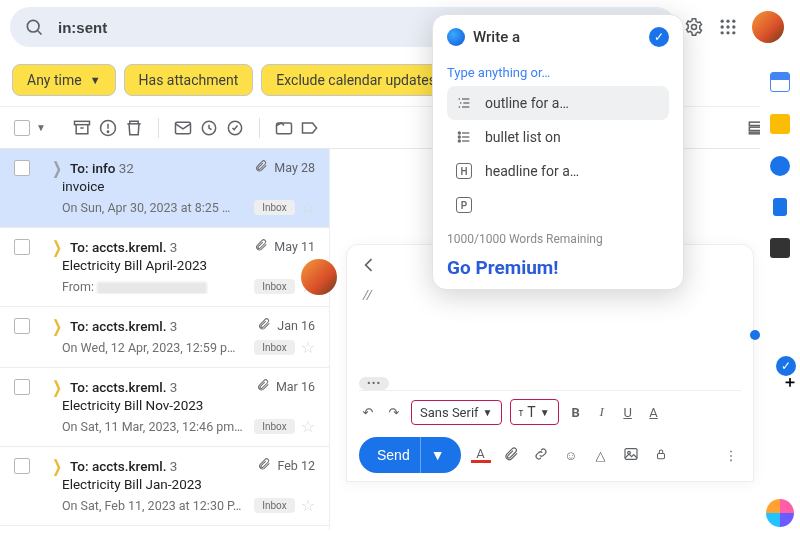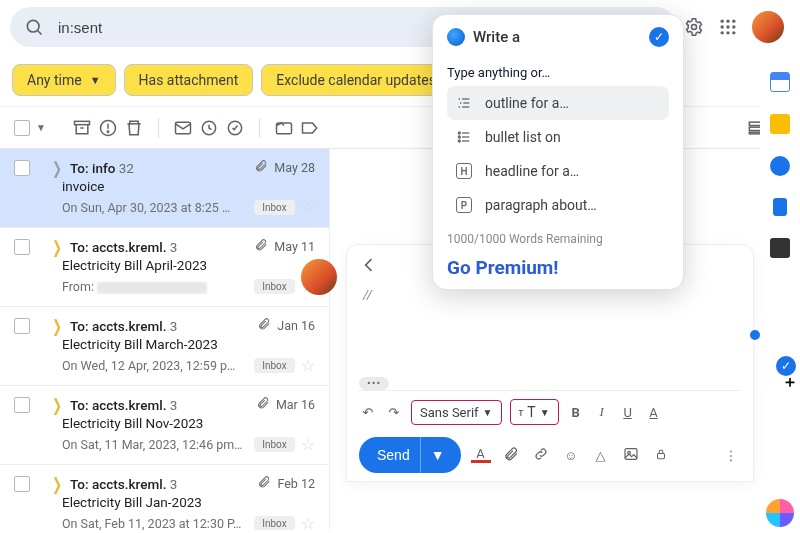--- a/index.html
+++ b/index.html
@@ -1,21 +1,21 @@
 <!DOCTYPE html>
 <html><head>
 <meta charset="utf-8">
 <style>
   * { box-sizing: border-box; margin: 0; padding: 0; }
   body { font-family: 'Google Sans', Roboto, Arial, sans-serif; font-size: 13px; color: #202124; background: #fff; width: 800px; height: 533px; overflow: hidden; position: relative; }
 
   
   .topbar { display: flex; align-items: center; height: 54px; padding: 0 10px; gap: 8px; }
   .search { flex: 1; display: flex; align-items: center; background: #e9eef6; border-radius: 26px; height: 40px; padding: 0 14px; color: #5f6368; gap: 14px; }
-  .search input { flex: 1; border: none; background: transparent; font-size: 15px; outline: none; color: #3c4043; }
+  .search input { flex: 1; border: none; background: transparent; font-size: 15px; outline: none; color: #3c4043; font-weight: bold; }
   .icon { display: inline-flex; align-items: center; justify-content: center; color: #5f6368; }
   .icon svg { width: 20px; height: 20px; }
   .topbar-right { display: flex; align-items: center; gap: 14px; margin-right: 6px; }
   .avatar { width: 32px; height: 32px; border-radius: 50%; background: linear-gradient(135deg,#f59a3a 0%,#d94f2a 60%,#6b3b1b 100%); }
 
   
   .chips { display: flex; gap: 8px; padding: 10px 12px 10px 12px; border-bottom: 1px solid #efefef; }
   .chip { border: 1px solid #c3c7cb; border-radius: 8px; padding: 7px 14px; font-size: 14px; color: #3c4043; background: #fde047; display: flex; align-items: center; gap: 8px; }
 
   
@@ -65,21 +65,21 @@
   .send-row { display:flex; align-items:center; gap:10px; padding-top:8px; }
   .send-btn { background:#1a73e8; color:#fff; border:none; border-radius:22px; padding:0 6px 0 18px; height:36px; display:flex; align-items:center; font-size:14px; font-weight:500; }
   .send-btn .split { border-left:1px solid rgba(255,255,255,0.35); margin-left:10px; padding:0 10px; height:36px; display:flex; align-items:center; }
   .send-row .ic { color:#5f6368; width:20px; text-align:center; }
 
   
   .popup { position:absolute; left:432px; top:14px; width:252px; background:#fff; border:1px solid #e3e3e3; border-radius:14px; box-shadow:0 6px 28px rgba(0,0,0,0.18); padding:12px 14px 10px 14px; z-index:50; }
   .popup-head { display:flex; align-items:center; gap:8px; font-size:15px; font-weight:500; color:#333; }
   .popup-head .logo { width:18px; height:18px; border-radius:50%; background: radial-gradient(circle at 35% 35%, #39a9ff 0%, #1b6fe0 70%); display:inline-flex; }
   .popup-head .check { margin-left:auto; width:20px; height:20px; background:#1a73e8; border-radius:50%; display:flex; align-items:center; justify-content:center; color:#fff; font-size:12px; }
-  .popup-sub { color:#0f172a; font-size:13px; margin-top:18px; margin-bottom:6px; }
+  .popup-sub { color:#3b82f6; font-size:13px; margin-top:18px; margin-bottom:6px; }
   .popup-item { display:flex; align-items:center; gap:12px; padding:8px 8px; border-radius:8px; font-size:14px; color:#414141; }
   .popup-item.sel { background:#eef0f2; }
   .popup-item .pi-ico { width:18px; height:18px; display:inline-flex; align-items:center; justify-content:center; color:#6b6b6b; }
   .popup-foot { color:#8a8a8a; font-size:12px; margin-top:10px; }
   .popup-link { color:#2a5bd9; font-size:19px; font-weight:700; margin-top:10px; display:inline-block; }
 
   
   .fab1 { position:absolute; right:40px; top:330px; width:10px; height:10px; border-radius:50%; background:#1a73e8; }
   .fab2 { position:absolute; right:4px; top:356px; width:20px; height:20px; border-radius:50%; background:#1a73e8; display:flex;align-items:center;justify-content:center;color:#fff;font-size:12px; }
   .fab3 { position:absolute; right:6px; bottom:6px; width:28px; height:28px; border-radius:50%; background: conic-gradient(#ff5ea8 0 90deg,#6a5cff 90deg 180deg,#22c3ff 180deg 270deg,#ffa232 270deg 360deg); }
@@ -269,21 +269,20 @@
       <span class="to-line">To: accts.kreml. <span class="count">3</span></span>
       <span class="date-area">
         <span class="clip">
           <svg width="14" height="14" viewBox="0 0 24 24" fill="none" stroke="currentColor" stroke-width="1.8">
                 <path d="M21 11l-8.5 8.5a5 5 0 0 1-7-7L14 4a3.5 3.5 0 0 1 5 5l-8.5 8.5a2 2 0 0 1-3-3L15 7"></path>
               </svg>
         </span>
         <span>Jan 16</span>
       </span>
     </div>
-    <div class="subj">Electricity Bill March-2023</div>
     <div class="row3">
       <span class="snippet">On Wed, 12 Apr, 2023, 12:59 p…</span>
       <span class="label">Inbox</span>
       <span class="star">☆</span>
     </div>
       </div>
       <div class="msg">
     <div class="row1">
       <span class="cb"></span>
       <span style="width:6px"></span>
@@ -443,21 +442,20 @@
       <div class="popup-item">
         <span class="pi-ico">
           <span style="border:1.5px solid currentColor;border-radius:3px;width:16px;height:16px;display:inline-flex;align-items:center;justify-content:center;font-size:10px;font-weight:600;">H</span>
         </span>
         <span>headline for a…</span>
       </div>
       <div class="popup-item">
         <span class="pi-ico">
           <span style="border:1.5px solid currentColor;border-radius:3px;width:16px;height:16px;display:inline-flex;align-items:center;justify-content:center;font-size:10px;font-weight:600;">P</span>
         </span>
-        <span>paragraph about…</span>
       </div>
     </div>
   <div class="popup-foot">1000/1000 Words Remaining</div>
   <a class="popup-link">Go Premium!</a>
 </div>
 
 <div class="fab1"></div>
 <div class="fab2">✓</div>
 <div class="plus-mark">＋</div>
 <div class="fab3"></div>

